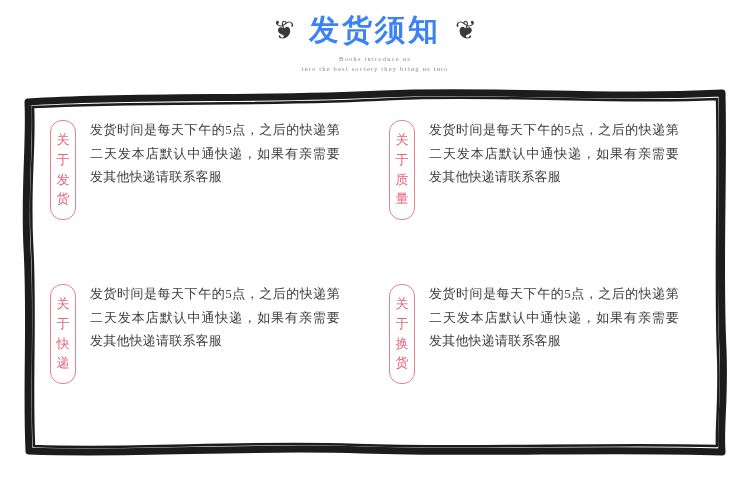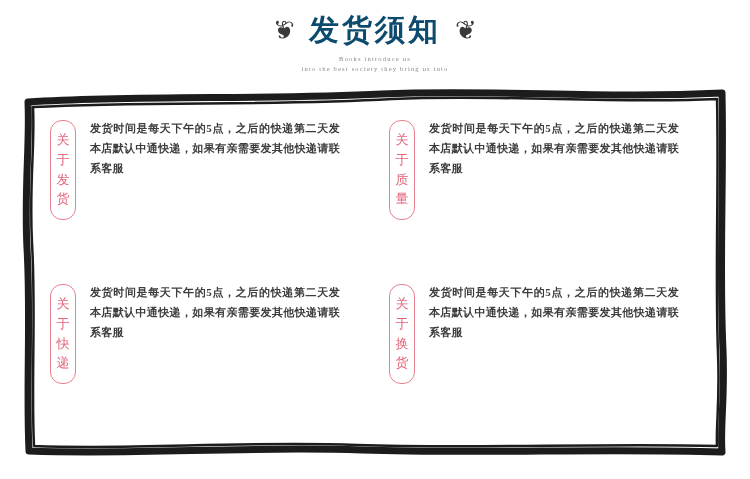--- a/index.html
+++ b/index.html
@@ -32,21 +32,21 @@
     align-items: center;
     justify-content: center;
     gap: 14px;
     height: 44px;
   }
   .title-text {
     font-family: "Liberation Serif", serif;
     font-size: 30px;
     font-weight: bold;
     letter-spacing: 3px;
-    color: #0c4a6e;
+    color: #3b82f6;
     line-height: 1;
     white-space: nowrap;
     text-align: center;
   }
   .swirl {
     color: #3a3a3a;
     font-size: 26px;
     line-height: 1;
     display: inline-block;
   }
@@ -118,27 +118,26 @@
     font-size: 13px;
     line-height: 1.45;
     color: #e4647a;
     letter-spacing: 0;
   }
 
   
   .body-text {
     flex: 1 1 auto;
     font-family: "Liberation Serif", serif;
-    font-size: 11px;
+    font-size: 13px;
     line-height: 1.82;
     color: #3c3c3c;
     letter-spacing: 0.2px;
     text-align: justify;
     max-width: 250px;
-    font-weight: bold;
   }
 </style>
 </head>
 <body>
 
 <div class="header">
   <div class="title-row">
     <span class="swirl left">❦</span>
     <span class="title-text">发货须知</span>
     <span class="swirl right">❦</span>

